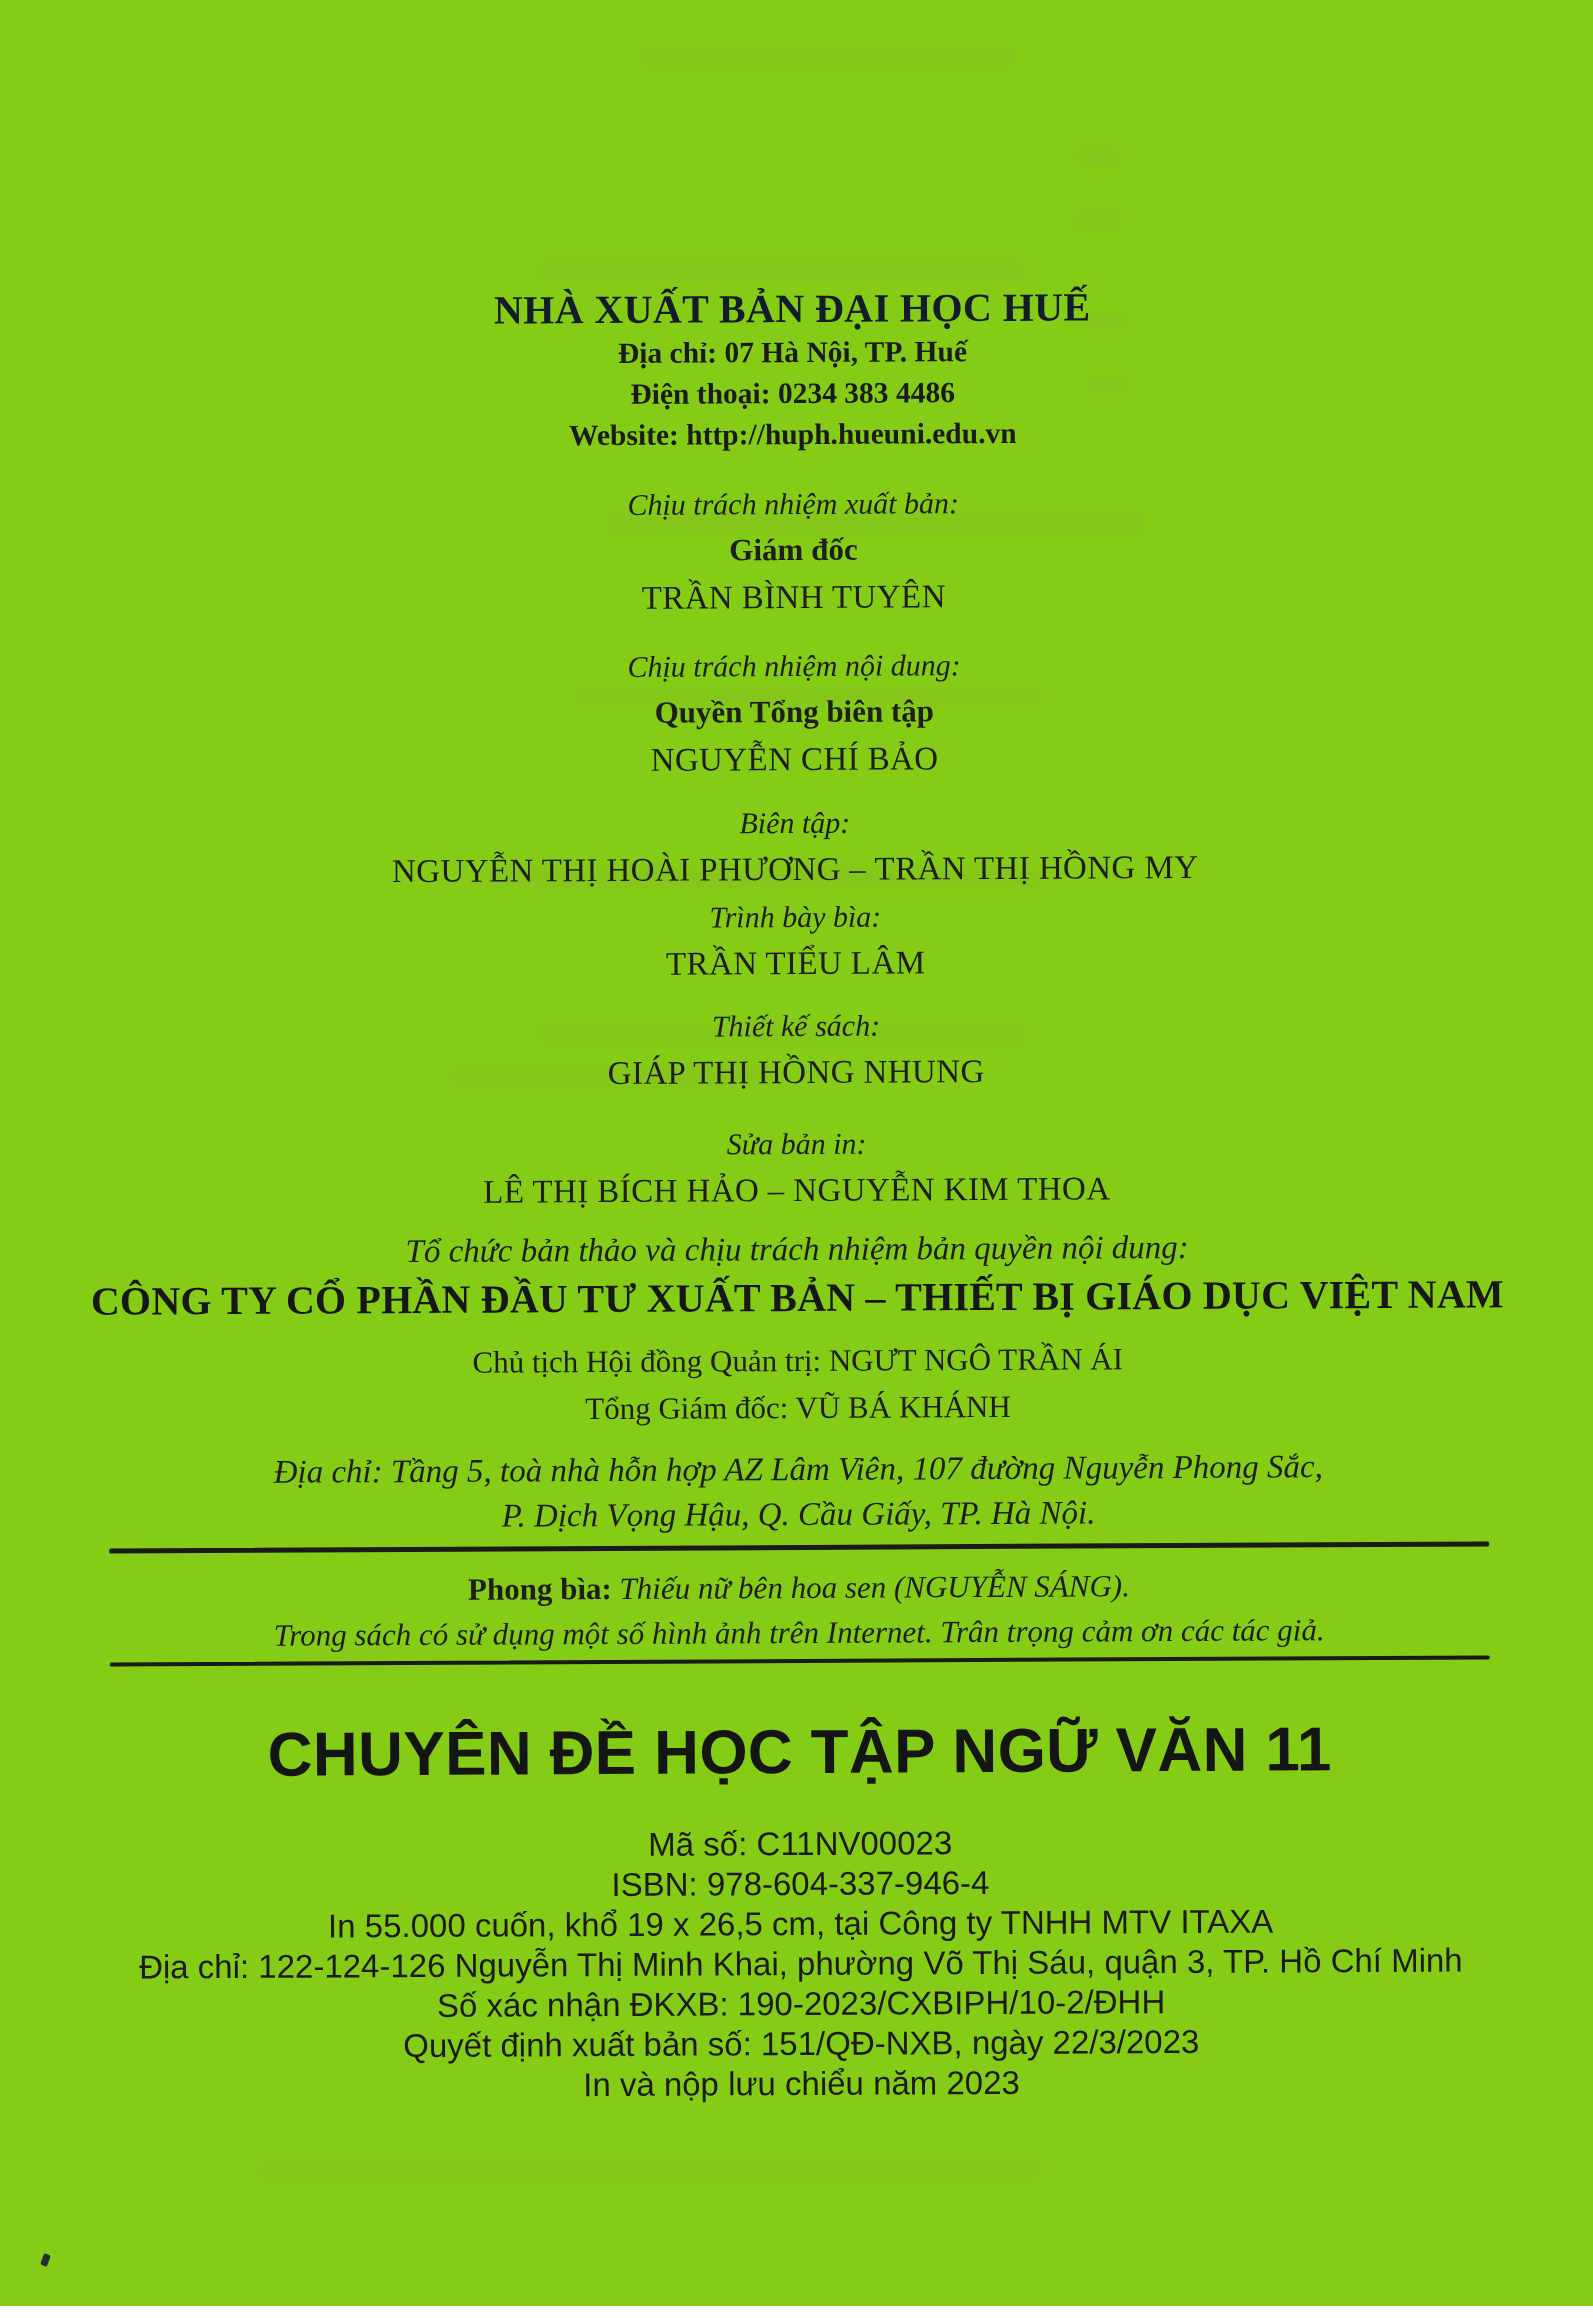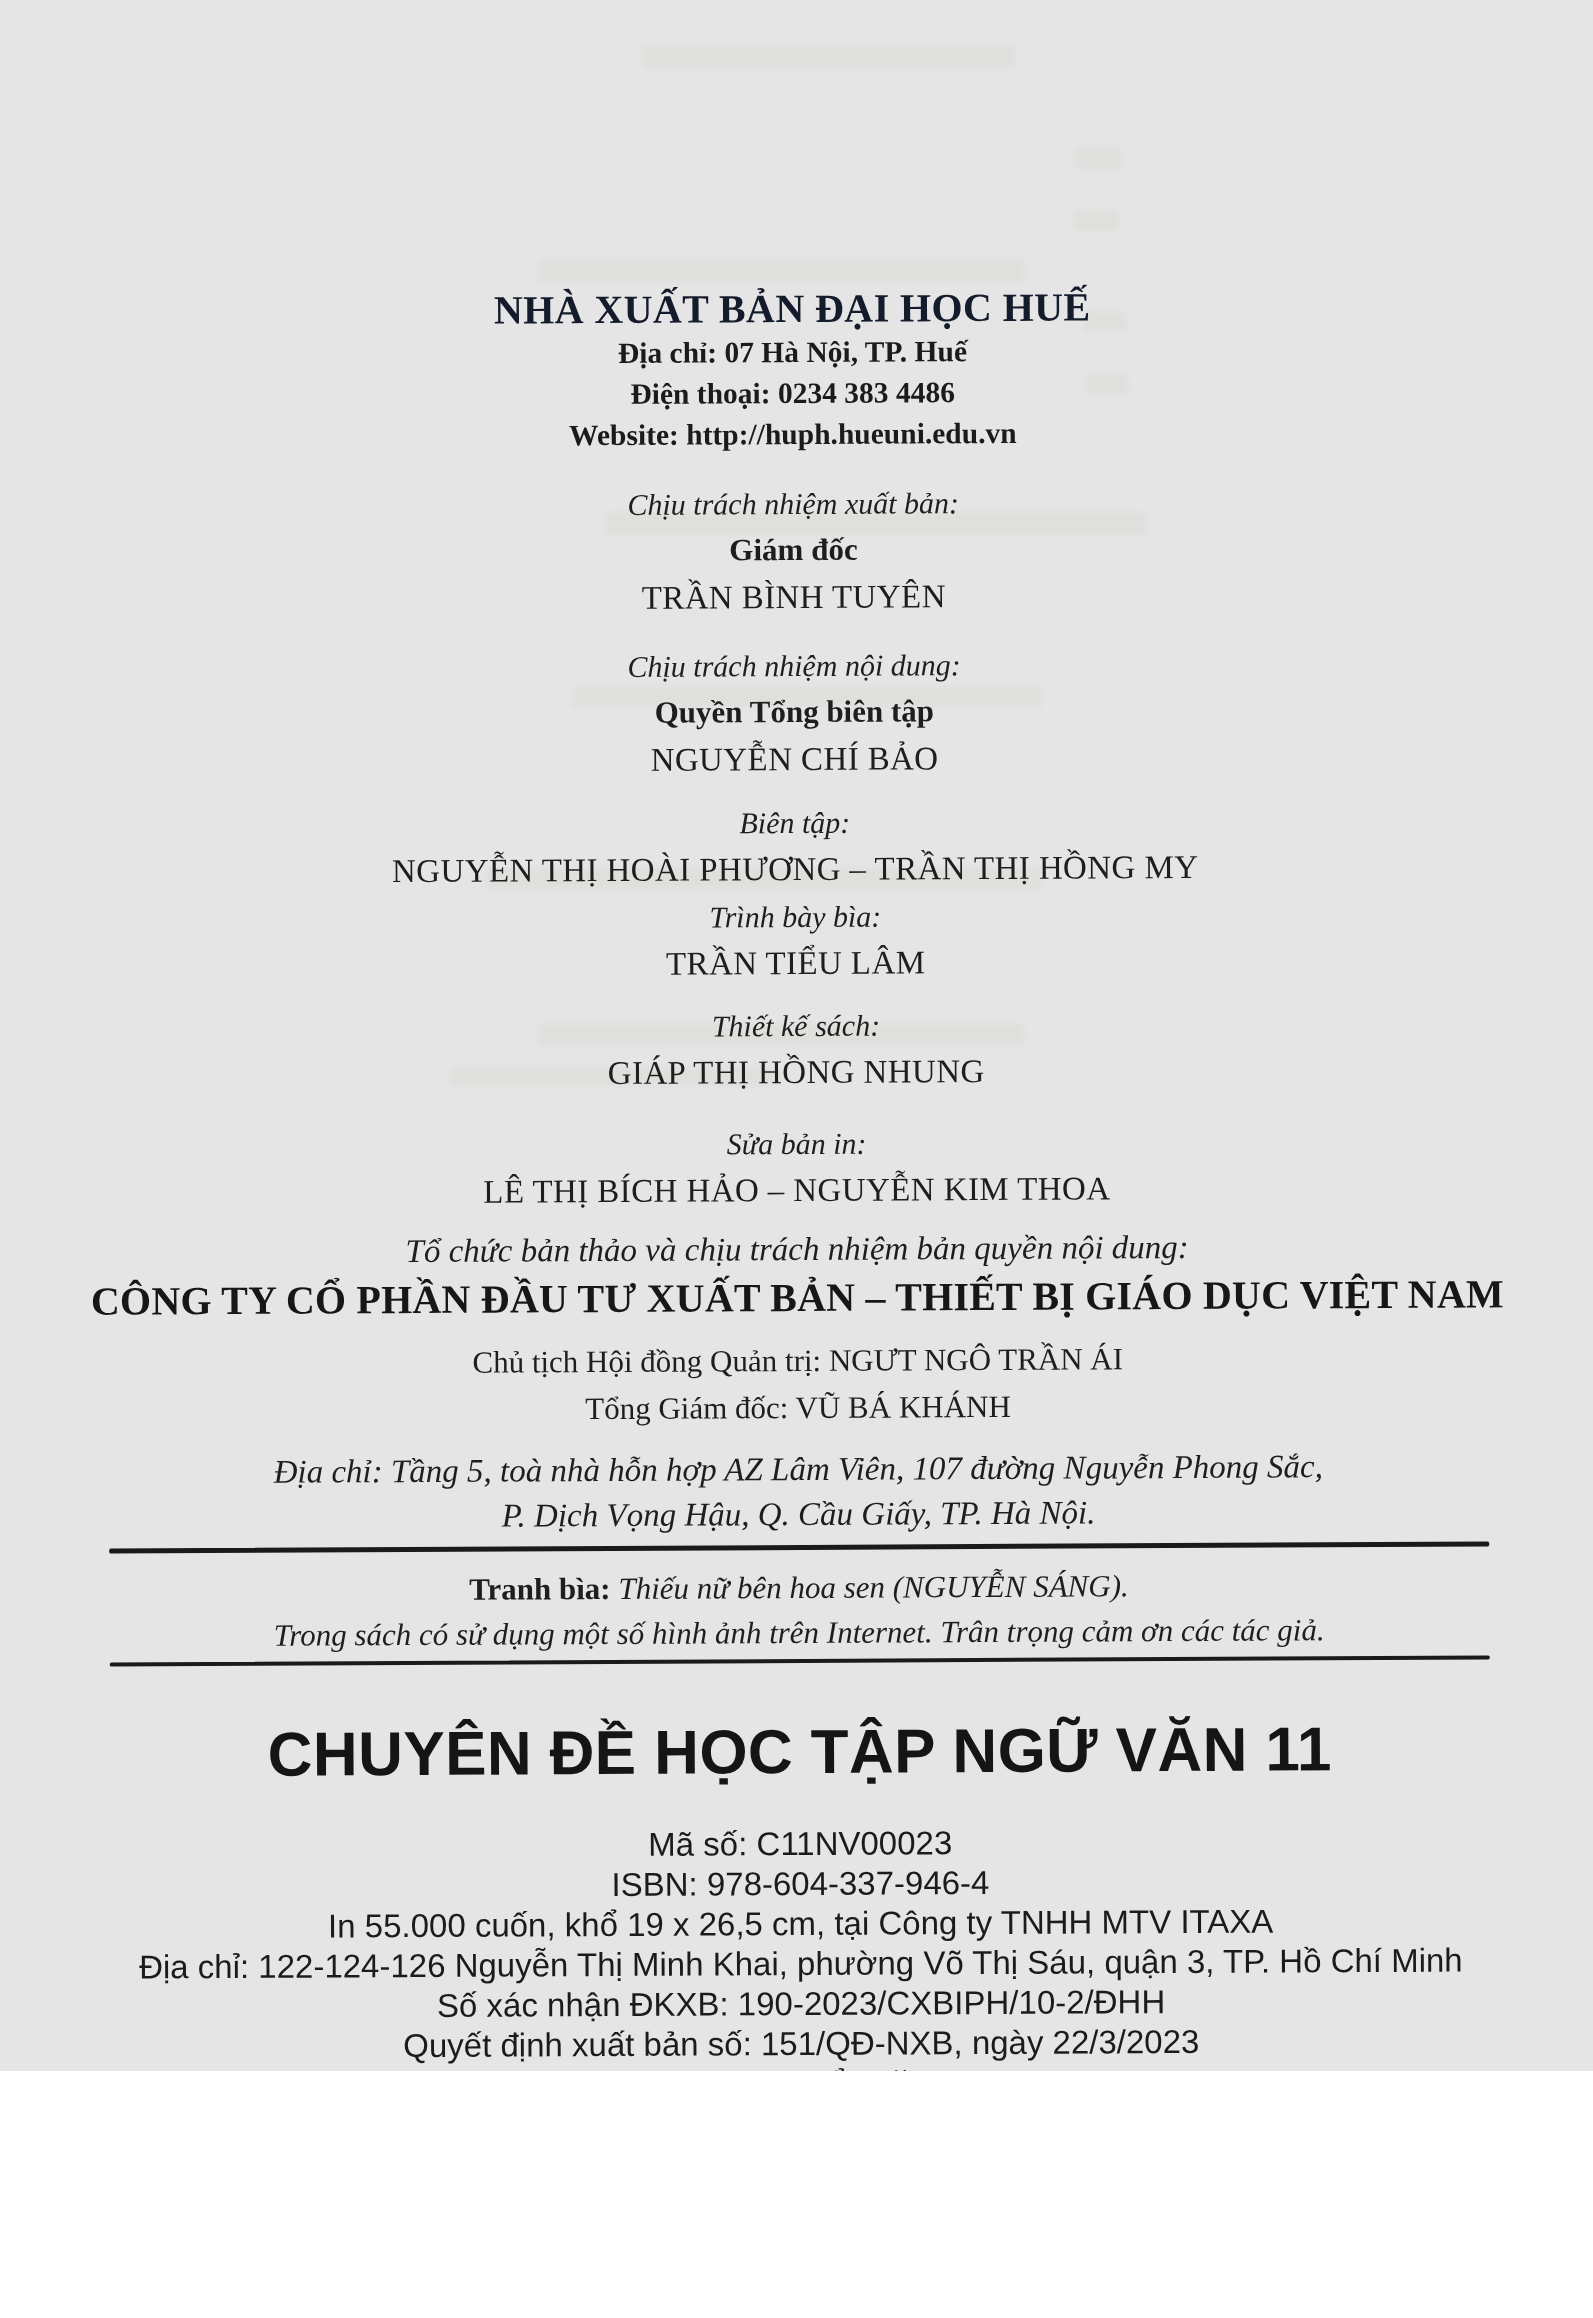--- a/index.html
+++ b/index.html
@@ -4,22 +4,22 @@
 <style>
   html, body { margin: 0; padding: 0; }
   body {
     width: 1593px; height: 2319px;
     background: #ffffff;
     font-family: "Liberation Serif", "DejaVu Serif", serif;
     color: #1e1e1e;
   }
   .page {
     position: relative;
-    width: 1593px; height: 2071px;
-    background: #e5e5e5;
+    width: 1593px; height: 2306px;
+    background: #84cc16;
     overflow: hidden;
   }
   .content {
     position: absolute; left: 0; top: 0; width: 100%;
     box-sizing: border-box;
     padding-top: 286px;
     text-align: center;
     transform: rotate(-0.3deg);
     transform-origin: 50% 1128px;
   }
@@ -116,21 +116,21 @@
 
     <div class="org-label">Tổ chức bản thảo và chịu trách nhiệm bản quyền nội dung:</div>
     <div class="company">CÔNG TY CỔ PHẦN ĐẦU TƯ XUẤT BẢN – THIẾT BỊ GIÁO DỤC VIỆT NAM</div>
     <div class="org-line mt18">Chủ tịch Hội đồng Quản trị: NGƯT NGÔ TRẦN ÁI</div>
     <div class="org-line">Tổng Giám đốc: VŨ BÁ KHÁNH</div>
     <div class="org-addr mt18">Địa chỉ: Tầng 5, toà nhà hỗn hợp AZ Lâm Viên, 107 đường Nguyễn Phong Sắc,</div>
     <div class="org-addr">P. Dịch Vọng Hậu, Q. Cầu Giấy, TP. Hà Nội.</div>
 
     <div class="rule rule-top"></div>
     <div class="cover-line">
-      <span class="cover-label">Tranh bìa:</span>
+      <span class="cover-label">Phong bìa:</span>
       <span class="cover-art">Thiếu nữ bên hoa sen (NGUYỄN SÁNG).</span>
     </div>
     <div class="disclaimer">Trong sách có sử dụng một số hình ảnh trên Internet. Trân trọng cảm ơn các tác giả.</div>
     <div class="rule rule-bottom"></div>
 
     <div class="book-title">CHUYÊN ĐỀ HỌC TẬP NGỮ VĂN 11</div>
 
     <div class="meta-block">
       <div>Mã số: C11NV00023</div>
       <div>ISBN: 978-604-337-946-4</div>

